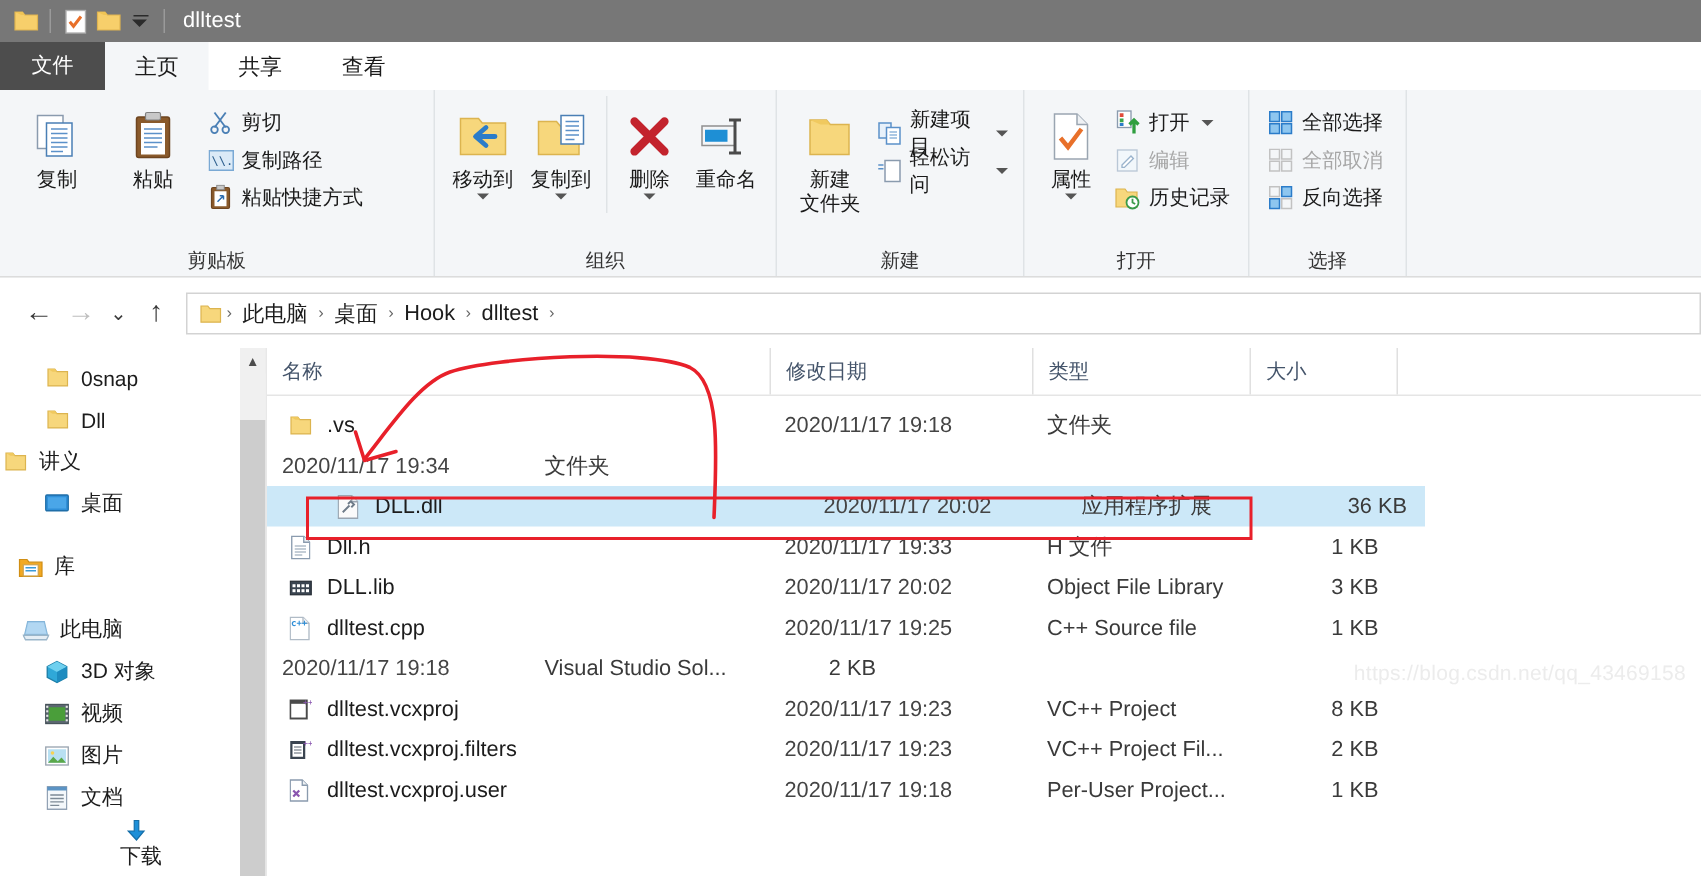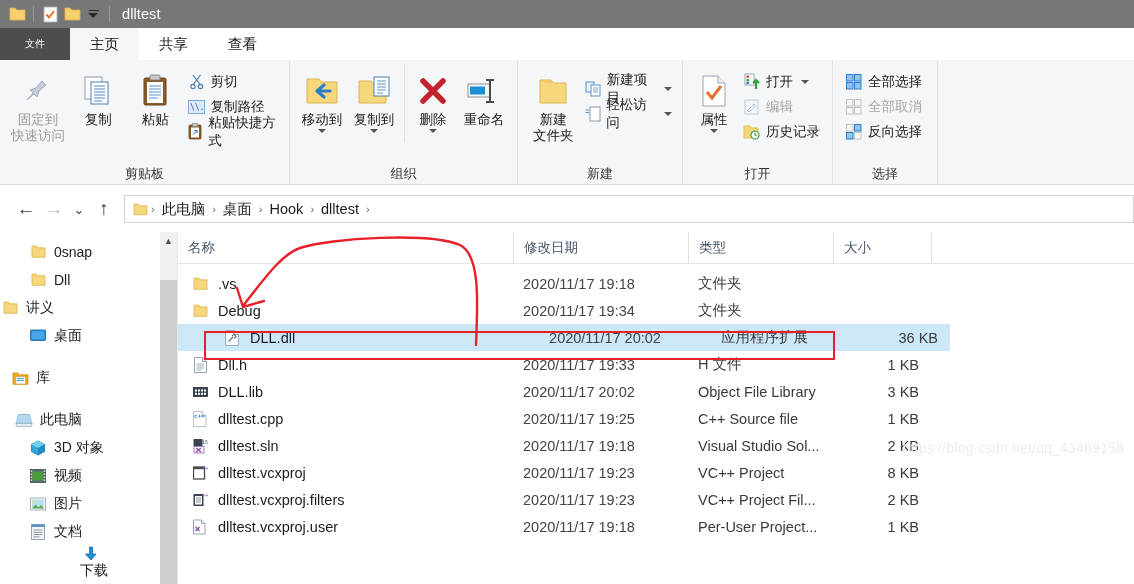--- a/index.html
+++ b/index.html
@@ -44,21 +44,21 @@
     position: absolute; left: 0; top: 28px;
     width: 1134px; height: 32px;
     background: #ffffff;
     display: flex; align-items: stretch;
   }
   .tab-file {
     width: 70px;
     background: #4d4d4d;
     color: #ffffff;
     display: flex; align-items: center; justify-content: center;
-    font-size: 10px;
+    font-size: 14px;
   }
   .tab {
     padding: 0 20px;
     display: flex; align-items: center; justify-content: center;
     font-size: 14.5px; color: #1a1a1a;
     cursor: default;
   }
   .tab.active { background: #f4f6f8; }
 
   
@@ -238,29 +238,20 @@
     <div class="tab-file">文件</div>
     <div class="tab active">主页</div>
     <div class="tab">共享</div>
     <div class="tab">查看</div>
   </div>
 
   <div class="ribbon">
 
     <div class="rgroup" style="width:290px;">
       <div class="rgroup-body">
-        <div class="bigbtn dim" style="width:72px;">
-          <div class="ic">
-            <svg width="32" height="32" viewBox="0 0 32 32">
-              <path d="M20 6l-6 7-6 2 3 3-6 7 7-6 3 3 2-6 7-6z" fill="#c3cdd8" stroke="#9fb0c0" stroke-width="1"></path>
-            </svg>
-          </div>
-          <div class="lb">固定到</div>
-          <div class="lb">快速访问</div>
-        </div>
         <div class="bigbtn">
           <div class="ic">
             <svg width="34" height="34" viewBox="0 0 34 34">
               <rect x="4" y="3" width="17" height="22" fill="#fff" stroke="#8a9bae" stroke-width="1"></rect>
               <rect x="10" y="8" width="17" height="22" fill="#fff" stroke="#4a7fb5" stroke-width="1"></rect>
               <g stroke="#5b91c9" stroke-width="1.1">
                 <line x1="13" y1="12" x2="24" y2="12"></line>
                   <line x1="13" y1="15" x2="24" y2="15"></line>
                 <line x1="13" y1="18" x2="24" y2="18"></line>
                   <line x1="13" y1="21" x2="24" y2="21"></line>
@@ -701,29 +692,20 @@
               </svg>
           </span>
           <span>.vs</span>
         </div>
         <div class="cell date">2020/11/17 19:18</div>
         <div class="cell type">文件夹</div>
         <div class="cell size"></div>
       </div>
 
       <div class="row">
-        <div class="cell name">
-          <span class="fic">
-            <svg width="15" height="14" viewBox="0 0 15 14">
-                <path d="M1 1h4.5l1.4 1.8H14v9.5H1z" fill="#f7d77c" stroke="#dcb44f" stroke-width="0.8"></path>
-                <path d="M1 1h4.5l1.4 1.8H4z" fill="#f0c95f"></path>
-              </svg>
-          </span>
-          <span>Debug</span>
-        </div>
         <div class="cell date">2020/11/17 19:34</div>
         <div class="cell type">文件夹</div>
         <div class="cell size"></div>
       </div>
 
       <div class="row selected" style="width:772px;">
         <div class="cell name">
           <span class="fic">
             <svg width="14" height="16" viewBox="0 0 14 16">
               <path d="M0.5 0.5h9l4 4v11H0.5z" fill="#fafafa" stroke="#9aa5b1" stroke-width="0.9"></path>
@@ -793,31 +775,20 @@
             </svg>
           </span>
           <span>dlltest.cpp</span>
         </div>
         <div class="cell date">2020/11/17 19:25</div>
         <div class="cell type">C++ Source file</div>
         <div class="cell size">1 KB</div>
       </div>
 
       <div class="row">
-        <div class="cell name">
-          <span class="fic">
-            <svg width="15" height="16" viewBox="0 0 15 16">
-              <rect x="0.5" y="1" width="9" height="7" fill="#3a4450"></rect>
-              <text x="9" y="6" font-size="5" fill="#3a4450" font-family="monospace">15</text>
-              <path d="M1 8.5h10v6.5H1z" fill="#ffffff" stroke="#8a56b0" stroke-width="0.8"></path>
-              <path d="M3 10l5 4M8 10l-5 4" stroke="#8a56b0" stroke-width="1.6"></path>
-            </svg>
-          </span>
-          <span>dlltest.sln</span>
-        </div>
         <div class="cell date">2020/11/17 19:18</div>
         <div class="cell type">Visual Studio Sol...</div>
         <div class="cell size">2 KB</div>
       </div>
 
       <div class="row">
         <div class="cell name">
           <span class="fic">
             <svg width="15" height="16" viewBox="0 0 15 16">
               <rect x="0.5" y="2" width="11" height="12" fill="#ffffff" stroke="#4a4a4a" stroke-width="1.3"></rect>

